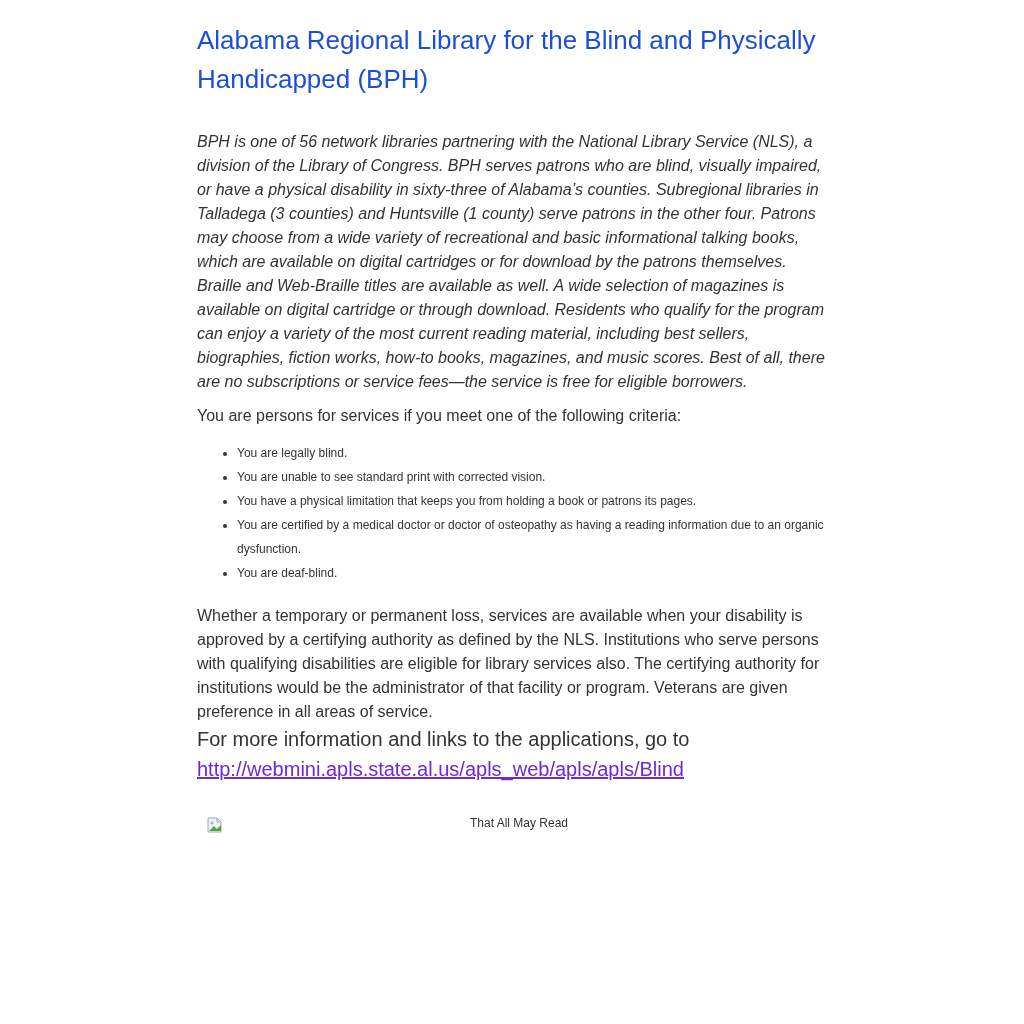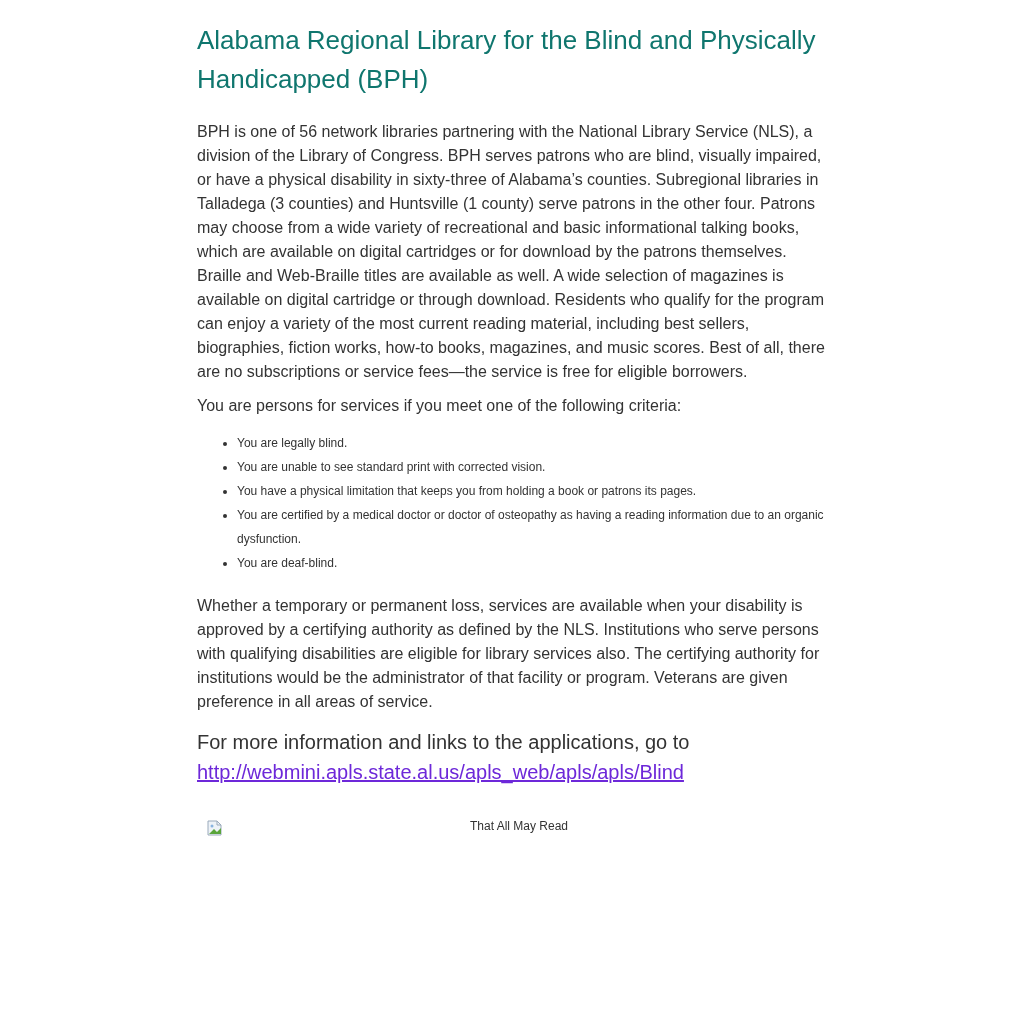--- a/index.html
+++ b/index.html
@@ -4,35 +4,35 @@
 <style>
   html, body { margin: 0; padding: 0; background: #ffffff; }
   body {
     width: 1024px; height: 1024px; overflow: hidden;
     font-family: "Liberation Sans", sans-serif;
     color: #333333;
   }
   .page { position: absolute; left: 197px; top: 0; width: 632px; }
   h1 {
     font-weight: normal; font-size: 26px; line-height: 39px;
-    margin: 21px 0 0 0; color: #0f766e;
+    margin: 21px 0 0 0; color: #1d4ed8;
   }
   p.body {
     font-size: 16px; line-height: 24px; margin: 0; color: #333333;
   }
-  #intro { margin-top: 21px; }
+  #intro { margin-top: 31px; font-style: italic; }
   #eligible-intro { margin-top: 10px; }
   ul.criteria {
     margin: 13px 0 0 0; padding: 0 0 0 40px;
     font-size: 12px; line-height: 24px;
   }
   ul.criteria li { list-style: disc; }
   #whether { margin-top: 19px; }
   .more-info {
-    font-size: 20px; line-height: 30px; margin-top: 13px; color: #333333;
+    font-size: 20px; line-height: 30px; color: #333333;
   }
   .more-info a { color: #6d28d9; text-decoration: underline; }
   .figure {
     position: relative; margin-top: 30px; height: 40px; text-align: right;
   }
   .broken-img {
     position: absolute; left: 10px; top: 3px; width: 16px; height: 16px;
   }
   .caption {
     position: absolute; left: 273px; top: 2px;

